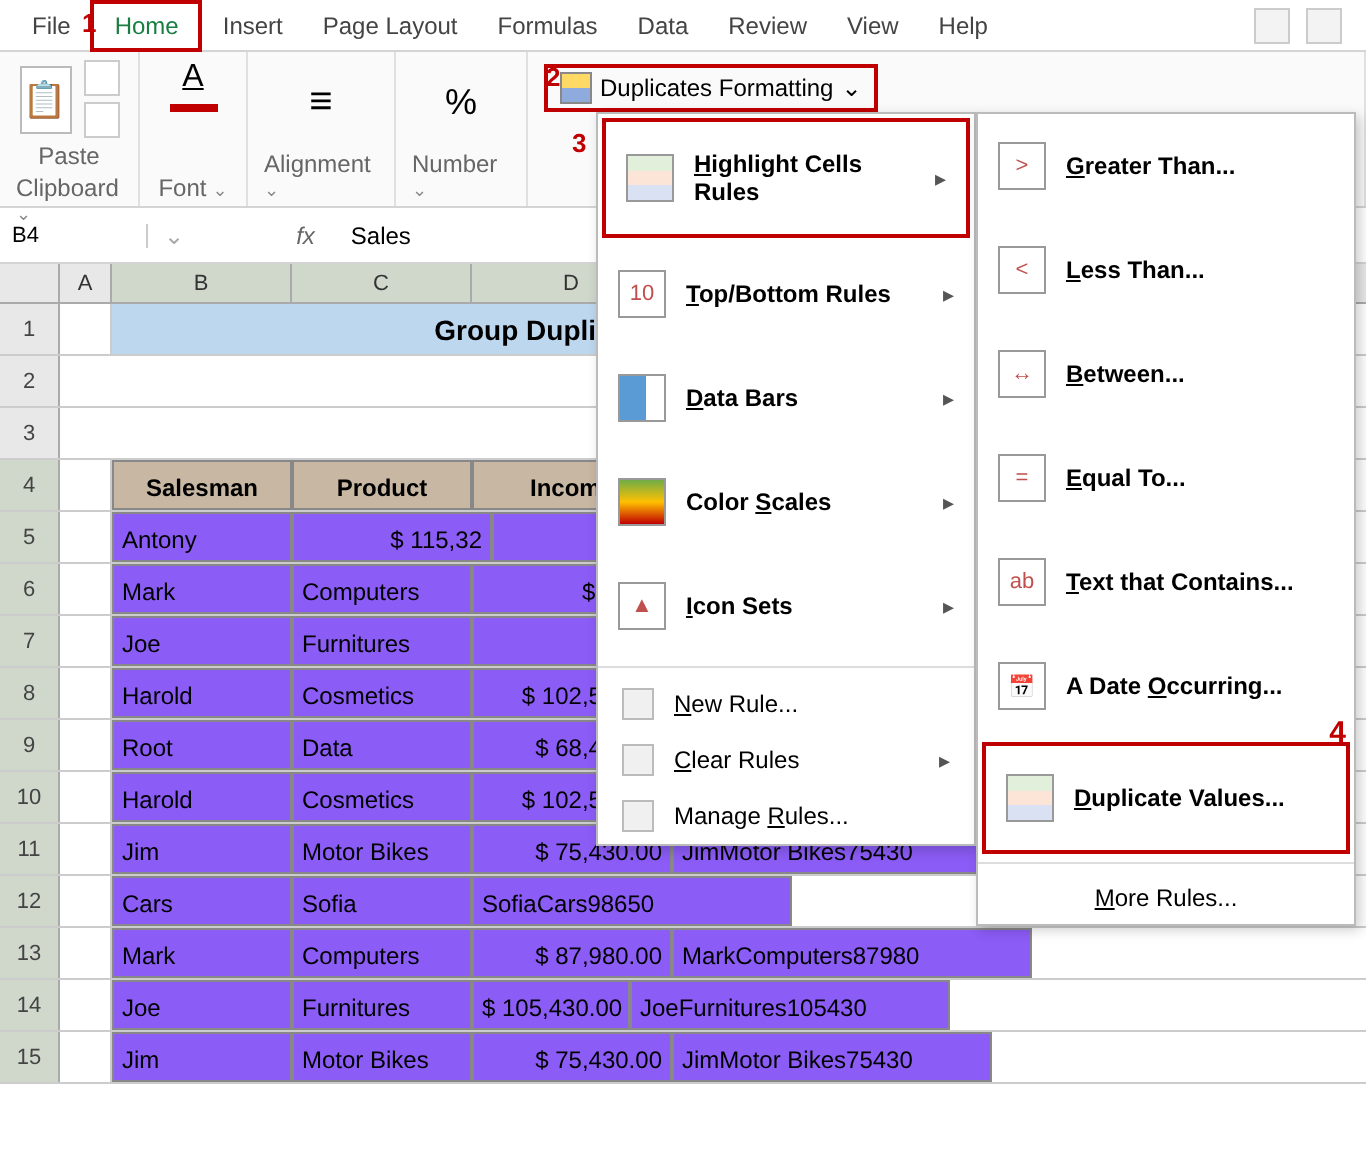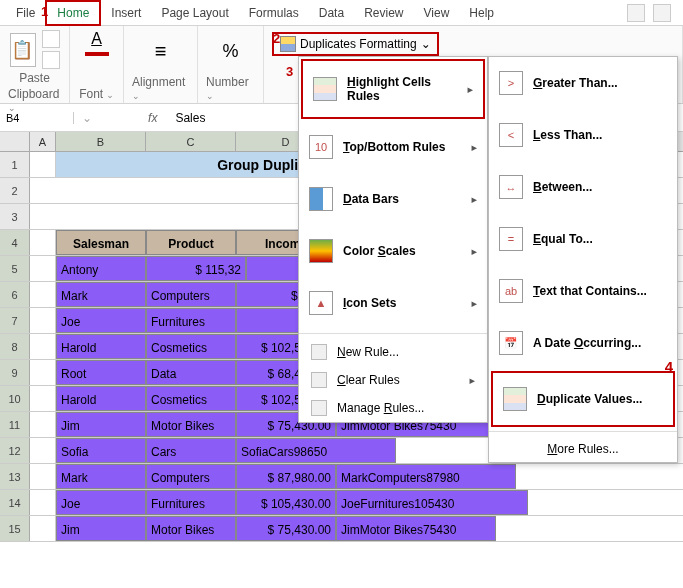--- a/index.html
+++ b/index.html
@@ -216,39 +216,39 @@
         <div class="rh sel">11</div>
         <div class="cell" style="width:26px"></div>
         <div class="cell data" style="width:90px">Jim</div>
         <div class="cell data" style="width:90px">Motor Bikes</div>
         <div class="cell data money" style="width:100px">$      75,430.00</div>
         <div class="cell data" style="width:160px">JimMotor Bikes75430</div>
       </div>
       <div class="row">
         <div class="rh sel">12</div>
         <div class="cell" style="width:26px"></div>
+        <div class="cell data" style="width:90px">Cars</div>
         <div class="cell data" style="width:90px">Sofia</div>
-        <div class="cell data" style="width:90px">Cars</div>
         <div class="cell data" style="width:160px">SofiaCars98650</div>
       </div>
       <div class="row">
         <div class="rh sel">13</div>
         <div class="cell" style="width:26px"></div>
         <div class="cell data" style="width:90px">Mark</div>
         <div class="cell data" style="width:90px">Computers</div>
         <div class="cell data money" style="width:100px">$      87,980.00</div>
         <div class="cell data" style="width:180px">MarkComputers87980</div>
       </div>
       <div class="row">
         <div class="rh sel">14</div>
         <div class="cell" style="width:26px"></div>
         <div class="cell data" style="width:90px">Joe</div>
         <div class="cell data" style="width:90px">Furnitures</div>
-        <div class="cell data money" style="width:100px">$    105,430.00</div>
-        <div class="cell data" style="width:192px">JoeFurnitures105430</div>
+        <div class="cell data money" style="width:79px">$    105,430.00</div>
+        <div class="cell data" style="width:160px">JoeFurnitures105430</div>
       </div>
       <div class="row">
         <div class="rh sel">15</div>
         <div class="cell" style="width:26px"></div>
         <div class="cell data" style="width:90px">Jim</div>
         <div class="cell data" style="width:90px">Motor Bikes</div>
         <div class="cell data money" style="width:100px">$      75,430.00</div>
         <div class="cell data" style="width:160px">JimMotor Bikes75430</div>
       </div>
     </div>

